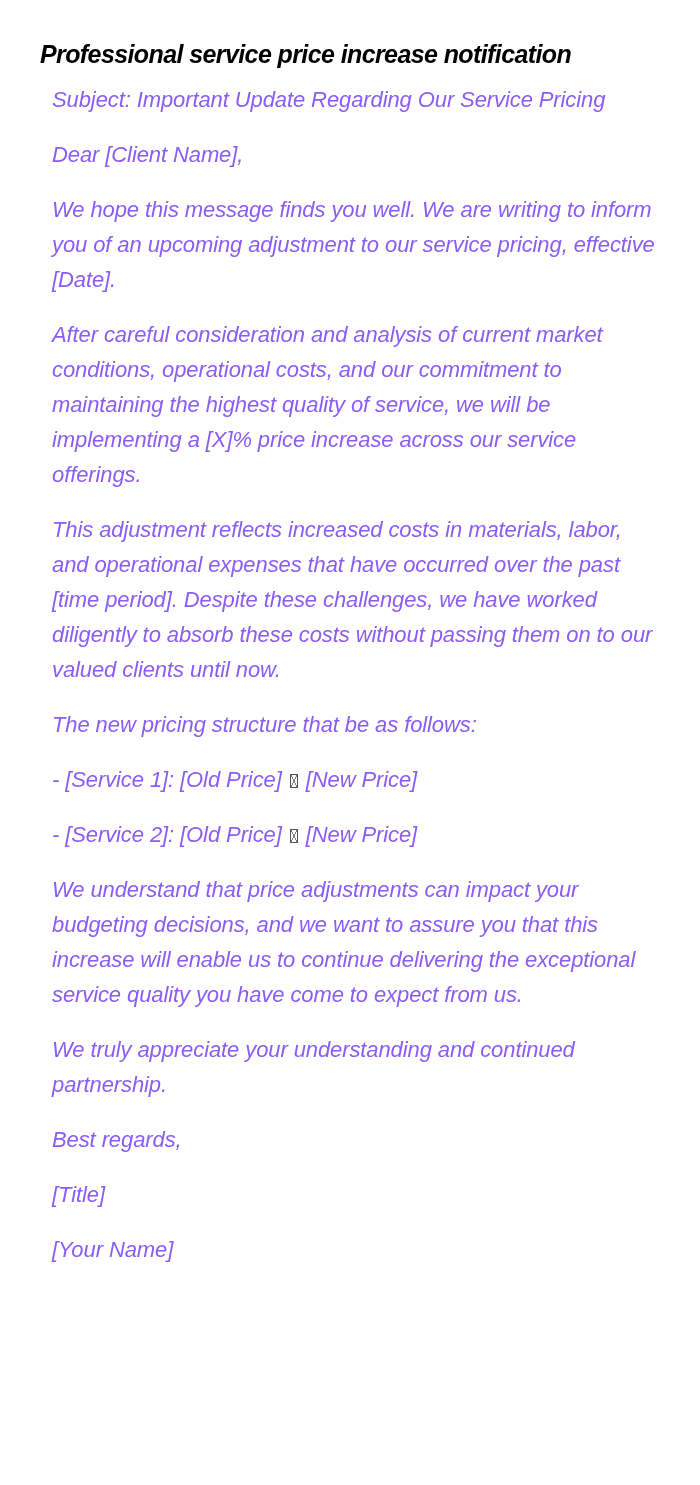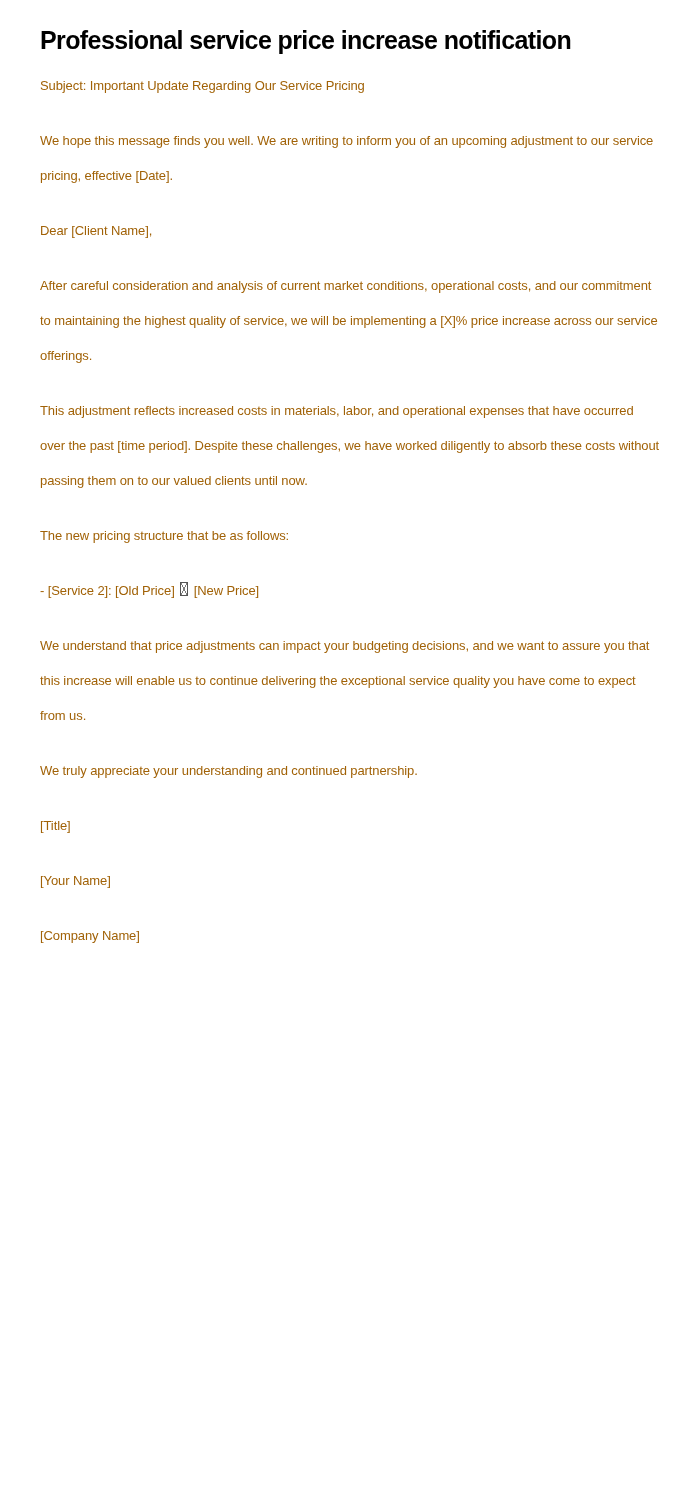--- a/index.html
+++ b/index.html
@@ -1,36 +1,37 @@
 <!DOCTYPE html>
 <html><head>
 <meta charset="utf-8">
 <style>
   html, body { margin: 0; padding: 0; background: #ffffff; }
   body { width: 700px; height: 1485px; overflow: hidden; }
   .page {
-    padding: 22px 40px 0 40px;
+    padding: 36px 40px 0 40px;
     color: #111111;
     font-family: "Liberation Sans", sans-serif;
+    font-style: italic;
   }
   .title {
     font-family: "Liberation Sans", sans-serif;
     font-weight: bold;
     font-size: 25px;
     letter-spacing: -0.6px;
     line-height: 36px;
     margin: 0 0 10px 0;
     color: #000;
   }
   .para {
-    font-size: 13px;
+    font-size: 22px;
     line-height: 35px;
-    margin: 0 0 20px 0;
+    margin: 0 0 20px 12px;
     letter-spacing: -0.1px;
-    color: #a16207;
+    color: #8b5cf6;
   }
   .tofu {
     display: inline-block;
     width: 8px; height: 14px;
     border: 1px solid #555;
     vertical-align: -1px;
     margin: 0 2px;
     position: relative;
     box-sizing: border-box;
     background:
@@ -38,32 +39,37 @@
       linear-gradient(to top left, transparent 46%, #777 48%, #777 52%, transparent 54%);
   }
 </style>
 </head>
 <body>
 
 <div class="page">
   <h1 class="title">Professional service price increase notification</h1>
 
   <p class="para">Subject: Important Update Regarding Our Service Pricing</p>
+  <p class="para">Dear [Client Name],</p>
+
   <p class="para">We hope this message finds you well. We are writing to inform you of an upcoming adjustment to our service pricing, effective [Date].</p>
-
-  <p class="para">Dear [Client Name],</p>
   <p class="para">After careful consideration and analysis of current market conditions, operational costs, and our commitment to maintaining the highest quality of service, we will be implementing a [X]% price increase across our service offerings.</p>
   <p class="para">This adjustment reflects increased costs in materials, labor, and operational expenses that have occurred over the past [time period]. Despite these challenges, we have worked diligently to absorb these costs without passing them on to our valued clients until now.</p>
   <p class="para">The new pricing structure that be as follows:</p>
 
+  <p class="para">
+    <span>- [Service 1]: [Old Price]</span>
+    <span class="tofu"></span>
+    <span>[New Price]</span>
+  </p>
   <p class="para">
     <span>- [Service 2]: [Old Price]</span>
     <span class="tofu"></span>
     <span>[New Price]</span>
   </p>
 
   <p class="para">We understand that price adjustments can impact your budgeting decisions, and we want to assure you that this increase will enable us to continue delivering the exceptional service quality you have come to expect from us.</p>
   <p class="para">We truly appreciate your understanding and continued partnership.</p>
 
+  <p class="para">Best regards,</p>
   <p class="para">[Title]</p>
   <p class="para">[Your Name]</p>
-  <p class="para">[Company Name]</p>
 </div>
 
 </body></html>

